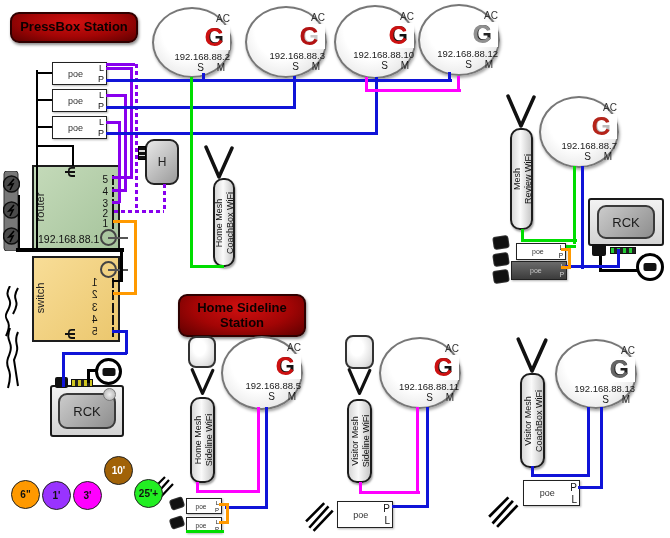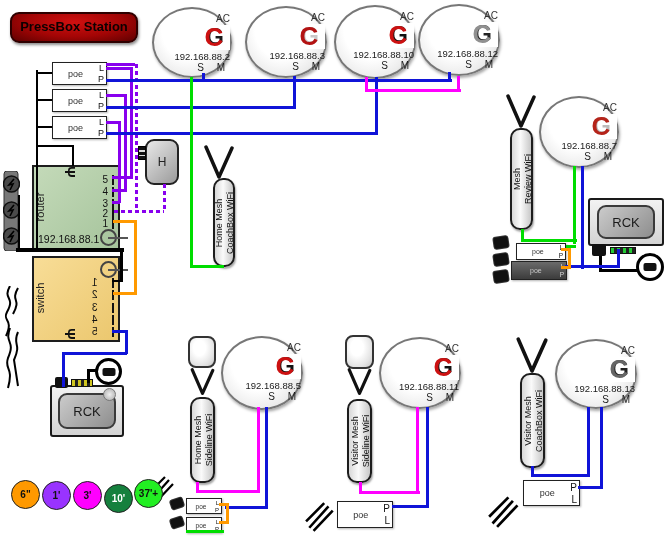--- a/index.html
+++ b/index.html
@@ -65,20 +65,21 @@
 .conn-dots{background:repeating-linear-gradient(90deg,#cfc520 0 3px,#222 3px 6px);border:1px solid #111}
 .conn-dots-g{background:repeating-linear-gradient(90deg,#22cc33 0 3px,#222 3px 6px);border:1px solid #111}
 .nub{border-radius:50%;background:radial-gradient(#eee,#aaa);border:1px solid #777}
 </style>
 </head>
 <body>
 
 <div id="stage">
 
   <div class="abs title" style="left:10px;top:12px;width:128px;height:31px">PressBox Station</div>
+  <div class="abs title" style="left:178px;top:294px;width:128px;height:43px;padding:0 14px">Home Sideline Station</div>
 
   <div class="abs ap" style="left:152px;top:7px;width:80px;height:71px">
     <span class="ac">AC</span>
     <span class="logo">
         <span class="lb" style="color: rgb(26, 26, 26);">G</span>
         <span class="lf" style="color: rgb(204, 17, 17);">C</span>
       </span>
     <span class="ip">192.168.88.2</span>
     <span class="pr">S M</span>
   </div>
@@ -428,16 +429,16 @@
   <div class="wire c-or" style="left:219px;top:503px;width:9px;height:2.5px"></div>
   <div class="wire c-or" style="left:226px;top:503px;width:2.5px;height:21px"></div>
   <div class="wire c-or" style="left:219px;top:521px;width:9px;height:2.5px"></div>
   <div class="wire c-or" style="left:561px;top:248px;width:9px;height:2.5px"></div>
   <div class="wire c-or" style="left:568px;top:248px;width:2.5px;height:21px"></div>
   <div class="wire c-or" style="left:561px;top:266px;width:9px;height:2.5px"></div>
 
   <div class="abs legend-c" style="left: 11px; top: 480px; width: 29px; height: 29px; background-color: rgb(255, 153, 0);">6"</div>
   <div class="abs legend-c" style="left: 42px; top: 481px; width: 29px; height: 29px; background-color: rgb(153, 51, 255);">1'</div>
   <div class="abs legend-c" style="left: 73px; top: 481px; width: 29px; height: 29px; background-color: rgb(255, 0, 255);">3'</div>
-  <div class="abs legend-c" style="left: 104px; top: 484px; width: 29px; height: 29px; color: rgb(255, 255, 255); background-color: #15803d; text-align: center;">10'</div>
-  <div class="abs legend-c" style="left: 134px; top: 479px; width: 29px; height: 29px; background-color: rgb(34, 238, 34);">37'+</div>
+  <div class="abs legend-c" style="left: 104px; top: 456px; width: 29px; height: 29px; color: rgb(255, 255, 255); background-color: #a16207; text-align: center;">10'</div>
+  <div class="abs legend-c" style="left: 134px; top: 479px; width: 29px; height: 29px; background-color: rgb(34, 238, 34);">25'+</div>
 
 </div>
 
 </body></html>

